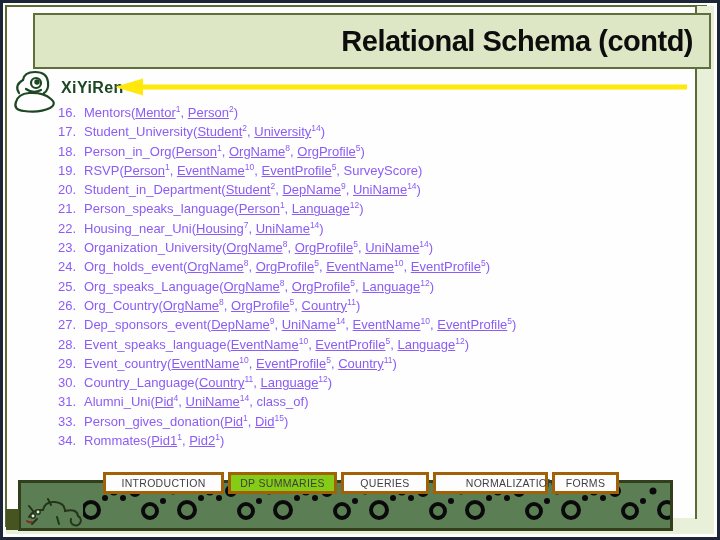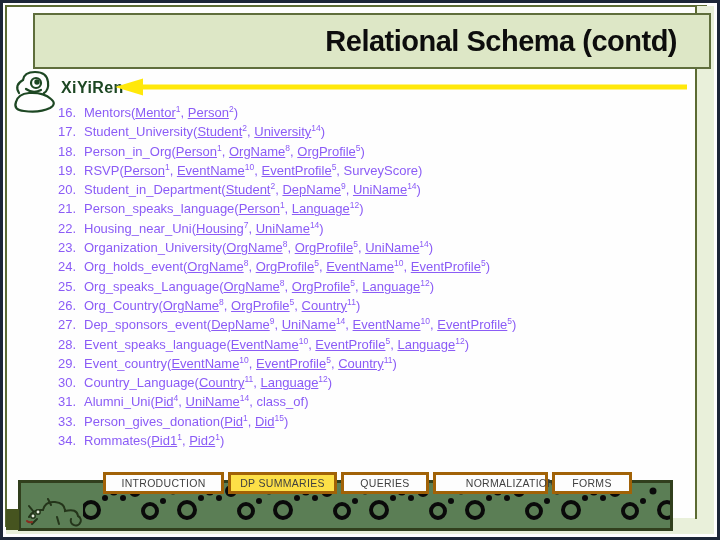--- a/index.html
+++ b/index.html
@@ -8,40 +8,40 @@
   .slide{position:absolute;inset:0;background:#fefefe;border:3px solid #1c2637;box-sizing:border-box;}
   .inner-frame{position:absolute;left:2px;top:2px;width:700px;height:520px;
        border-left:2px solid #5c6b33;border-top:2px solid #5c6b33;z-index:0;}
   .right-band{position:absolute;top:3px;right:3px;width:19px;height:513px;
        background:#e9f0da;border-left:2px solid #5c6b33;box-sizing:border-box;z-index:1;}
   .bottom-strip{position:absolute;left:3px;right:3px;bottom:3px;height:16px;background:#e9f0da;z-index:0;}
   .bottom-notch{position:absolute;left:3px;bottom:7px;width:13px;height:21px;background:#46541f;z-index:2;}
 
   .title-box{position:absolute;left:30px;top:10px;width:678px;height:56px;box-sizing:border-box;
        background:#dde7c6;border:2px solid #5f6e3c;z-index:3;
-       display:flex;align-items:center;justify-content:flex-end;padding-right:32px;}
+       display:flex;align-items:center;justify-content:flex-end;padding-right:16px;}
   .title-box h1{margin:0;font-size:29px;font-weight:bold;color:#0d0d0d;letter-spacing:-0.5px;
        font-family:"Liberation Sans",sans-serif;}
 
   .logo{position:absolute;left:8px;top:66px;z-index:3;}
   .logo-text{position:absolute;left:58px;top:76px;z-index:3;font-size:16px;font-weight:bold;
        color:#1d4723;letter-spacing:0.4px;}
   .arrow{position:absolute;left:112px;top:74px;z-index:3;}
 
   .schema-list{position:absolute;left:55px;top:100px;z-index:2;font-size:13px;color:#8b5cf6;}
   .list-row{display:flex;white-space:nowrap;line-height:19.3px;}
   .list-row .num{width:26px;flex-shrink:0;}
   .attr.key{text-decoration:underline;}
   sup{font-size:8.5px;line-height:0;vertical-align:super;}
 
   .nav-bar{position:absolute;left:100px;top:469px;z-index:5;display:flex;}
   .nav-btn{height:22px;box-sizing:border-box;border:3px solid #a16207;background:#fdfdfd;
        color:#3f3f3f;font-size:10.5px;letter-spacing:0.3px;display:flex;align-items:center;
        justify-content:center;margin-right:4px;cursor:pointer;}
-  .nav-btn.active{background:#fde047;}
+  .nav-btn.active{background:#84cc16;}
 
   .bottom-band{position:absolute;left:15px;top:477px;width:655px;height:51px;box-sizing:border-box;
        background:#5b7e55;border:3px solid #313f1d;z-index:1;overflow:hidden;}
   .bottom-band svg{display:block;}
 </style>
 </head>
 <body>
 
 <div class="slide">
   <div class="inner-frame"></div>
@@ -145,21 +145,21 @@
         <span class="num">34.</span>
         <span>Rommates(<span class="attr key">Pid1</span><sup>1</sup>, <span class="attr key">Pid2</span><sup>1</sup>)</span>
       </div>
     </div>
 
   <div class="nav-bar">
       <div class="nav-btn" style="width: 121px;">INTRODUCTION</div>
       <div class="nav-btn active" style="width: 109px;">DP SUMMARIES</div>
       <div class="nav-btn" style="width: 88px;">QUERIES</div>
       <div class="nav-btn" style="width: 115px; padding-left: 40px;">NORMALIZATION</div>
-      <div class="nav-btn" style="width: 80px;">FORMS</div>
+      <div class="nav-btn" style="width: 67px;">FORMS</div>
     </div>
 
   <div class="bottom-band">
     <svg width="649" height="45" viewBox="0 0 649 45">
       <defs>
         <pattern id="dots" width="96" height="45" patternUnits="userSpaceOnUse">
           <circle cx="6" cy="15" r="3" fill="#0a0a0a"></circle>
           <circle cx="18" cy="8" r="4.5" fill="none" stroke="#0a0a0a" stroke-width="3"></circle>
           <circle cx="33" cy="28" r="7" fill="none" stroke="#0a0a0a" stroke-width="4"></circle>
           <circle cx="46" cy="18" r="3" fill="#0a0a0a"></circle>

